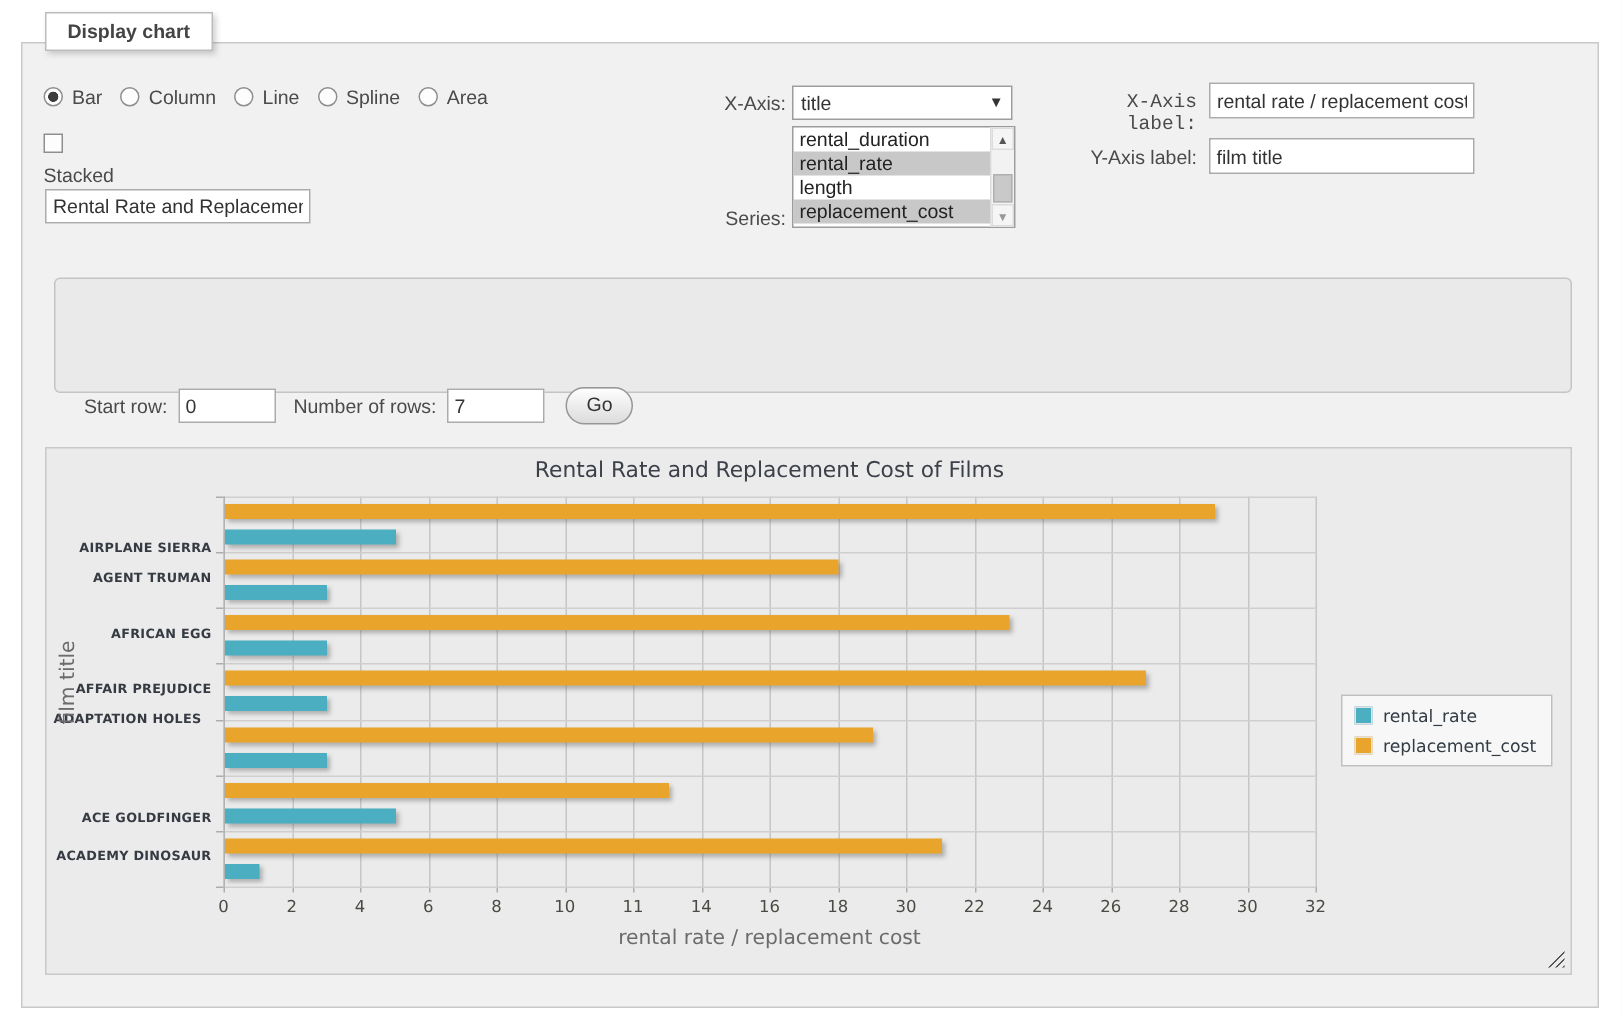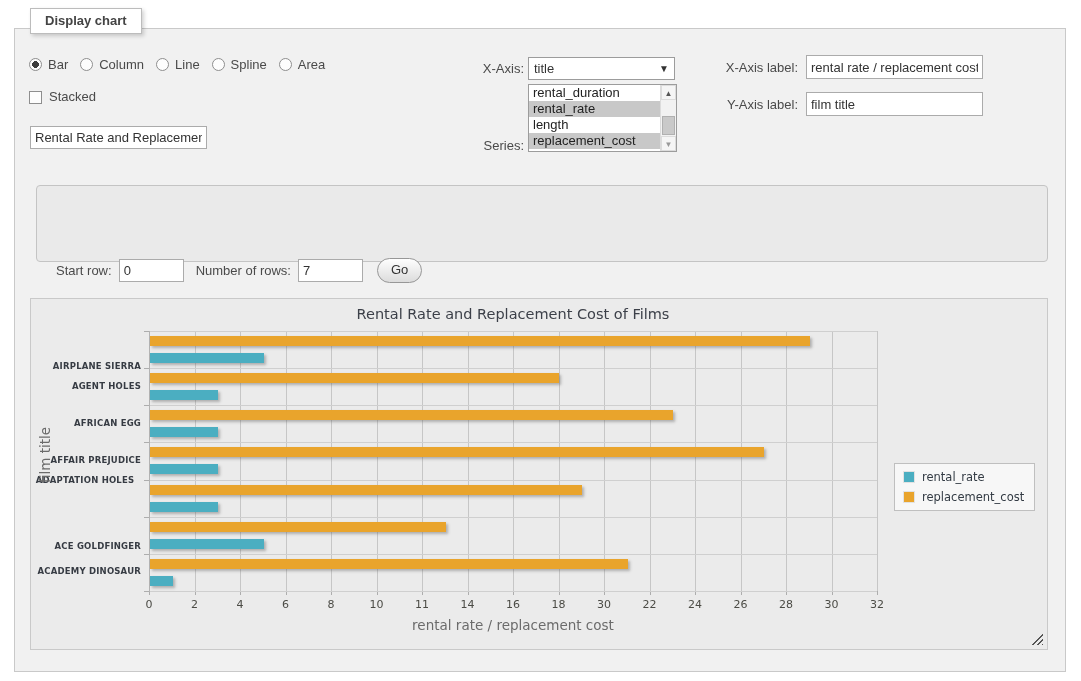--- a/index.html
+++ b/index.html
@@ -16,29 +16,29 @@
 
   
   .ctl-label { color:#4a4a4a; }
   .radio-row { left:29px; top:57px; display:flex; align-items:center; gap:6px; }
   .radio-row label { margin-right:6px; }
   input[type=radio], input[type=checkbox] {
      appearance:none; -webkit-appearance:none; width:13px; height:13px;
      border:1px solid #8e8e8e; background:#fdfdfd; vertical-align:-2px; margin:0; }
   input[type=radio] { border-radius:50%; }
   input[type=radio]:checked { background:radial-gradient(circle at 50% 50%, #3c3c3c 0 3.2px, #fdfdfd 3.6px); }
-  .stacked-row { left:29px; top:89px; display:flex; align-items:flex-end; gap:7px; }
+  .stacked-row { left:29px; top:89px; display:flex; align-items:flex-start; gap:7px;flex-direction:column; }
   input.txt { background:#fff; border:1px solid #ababab; color:#333; font:13px "Liberation Sans",sans-serif;
               padding:2px 4px; }
   #chart-title-input { left:30px; top:126px; width:177px; height:23px; }
 
   .rt-label { text-align:right; }
   #xaxis-label-caption  { left:440px; top:61px;  width:84px; }
   #series-caption       { left:440px; top:138px; width:84px; }
-  #xaxislbl-caption     { left:722px; top:60px;  width:76px; }
+  #xaxislbl-caption     { left:722px; top:60px;  width:76px;font-family:Liberation Mono, monospace; }
   #yaxislbl-caption     { left:722px; top:97px;  width:76px; }
 
   
   #xaxis-select { left:528px; top:57px; width:147px; height:23px; background:#fff;
                   border:1px solid #9c9c9c; display:flex; align-items:center;
                   padding:0 5px; color:#333; cursor:default; }
   #xaxis-select .arrow { margin-left:auto; font-size:10px; color:#333; }
 
   
   #series-list { left:528px; top:84px; width:149px; height:68px; background:#fff;
@@ -225,21 +225,21 @@
       <div class="gridline-h" style="left: 118px; top: 217.714px; width: 728px;"></div>
       <div class="ytick" style="left: 113px; top: 217.714px;"></div>
       <div class="gridline-h" style="left: 118px; top: 254.857px; width: 728px;"></div>
       <div class="ytick" style="left: 113px; top: 254.857px;"></div>
       <div class="gridline-h" style="left: 118px; top: 292px; width: 728px;"></div>
       <div class="ytick" style="left: 113px; top: 292px;"></div>
       <div class="axis-line-y" style="left: 118px; top: 32px; height: 261px;"></div>
       <div class="cat-label" style="left: -2px; top: 62px;">AIRPLANE SIERRA</div>
       <div class="bar" style="left: 119px; top: 54px; width: 113.522px; background: rgb(75, 174, 193);"></div>
       <div class="bar" style="left: 119px; top: 37px; width: 659.522px; background: rgb(233, 164, 44);"></div>
-      <div class="cat-label" style="left: -2px; top: 81.7143px;">AGENT HOLES</div>
+      <div class="cat-label" style="left: -2px; top: 81.7143px;">AGENT TRUMAN</div>
       <div class="bar" style="left: 119px; top: 91.1429px; width: 68.0225px; background: rgb(75, 174, 193);"></div>
       <div class="bar" style="left: 119px; top: 74.1429px; width: 409.272px; background: rgb(233, 164, 44);"></div>
       <div class="cat-label" style="left: -2px; top: 118.857px;">AFRICAN EGG</div>
       <div class="bar" style="left: 119px; top: 128.286px; width: 68.0225px; background: rgb(75, 174, 193);"></div>
       <div class="bar" style="left: 119px; top: 111.286px; width: 523.022px; background: rgb(233, 164, 44);"></div>
       <div class="cat-label" style="left: -2px; top: 156px;">AFFAIR PREJUDICE</div>
       <div class="bar" style="left: 119px; top: 165.429px; width: 68.0225px; background: rgb(75, 174, 193);"></div>
       <div class="bar" style="left: 119px; top: 148.429px; width: 614.022px; background: rgb(233, 164, 44);"></div>
       <div class="cat-label" style="left: -2px; top: 176px; text-align: center;">ADAPTATION HOLES</div>
       <div class="bar" style="left: 119px; top: 202.571px; width: 68.0225px; background: rgb(75, 174, 193);"></div>

